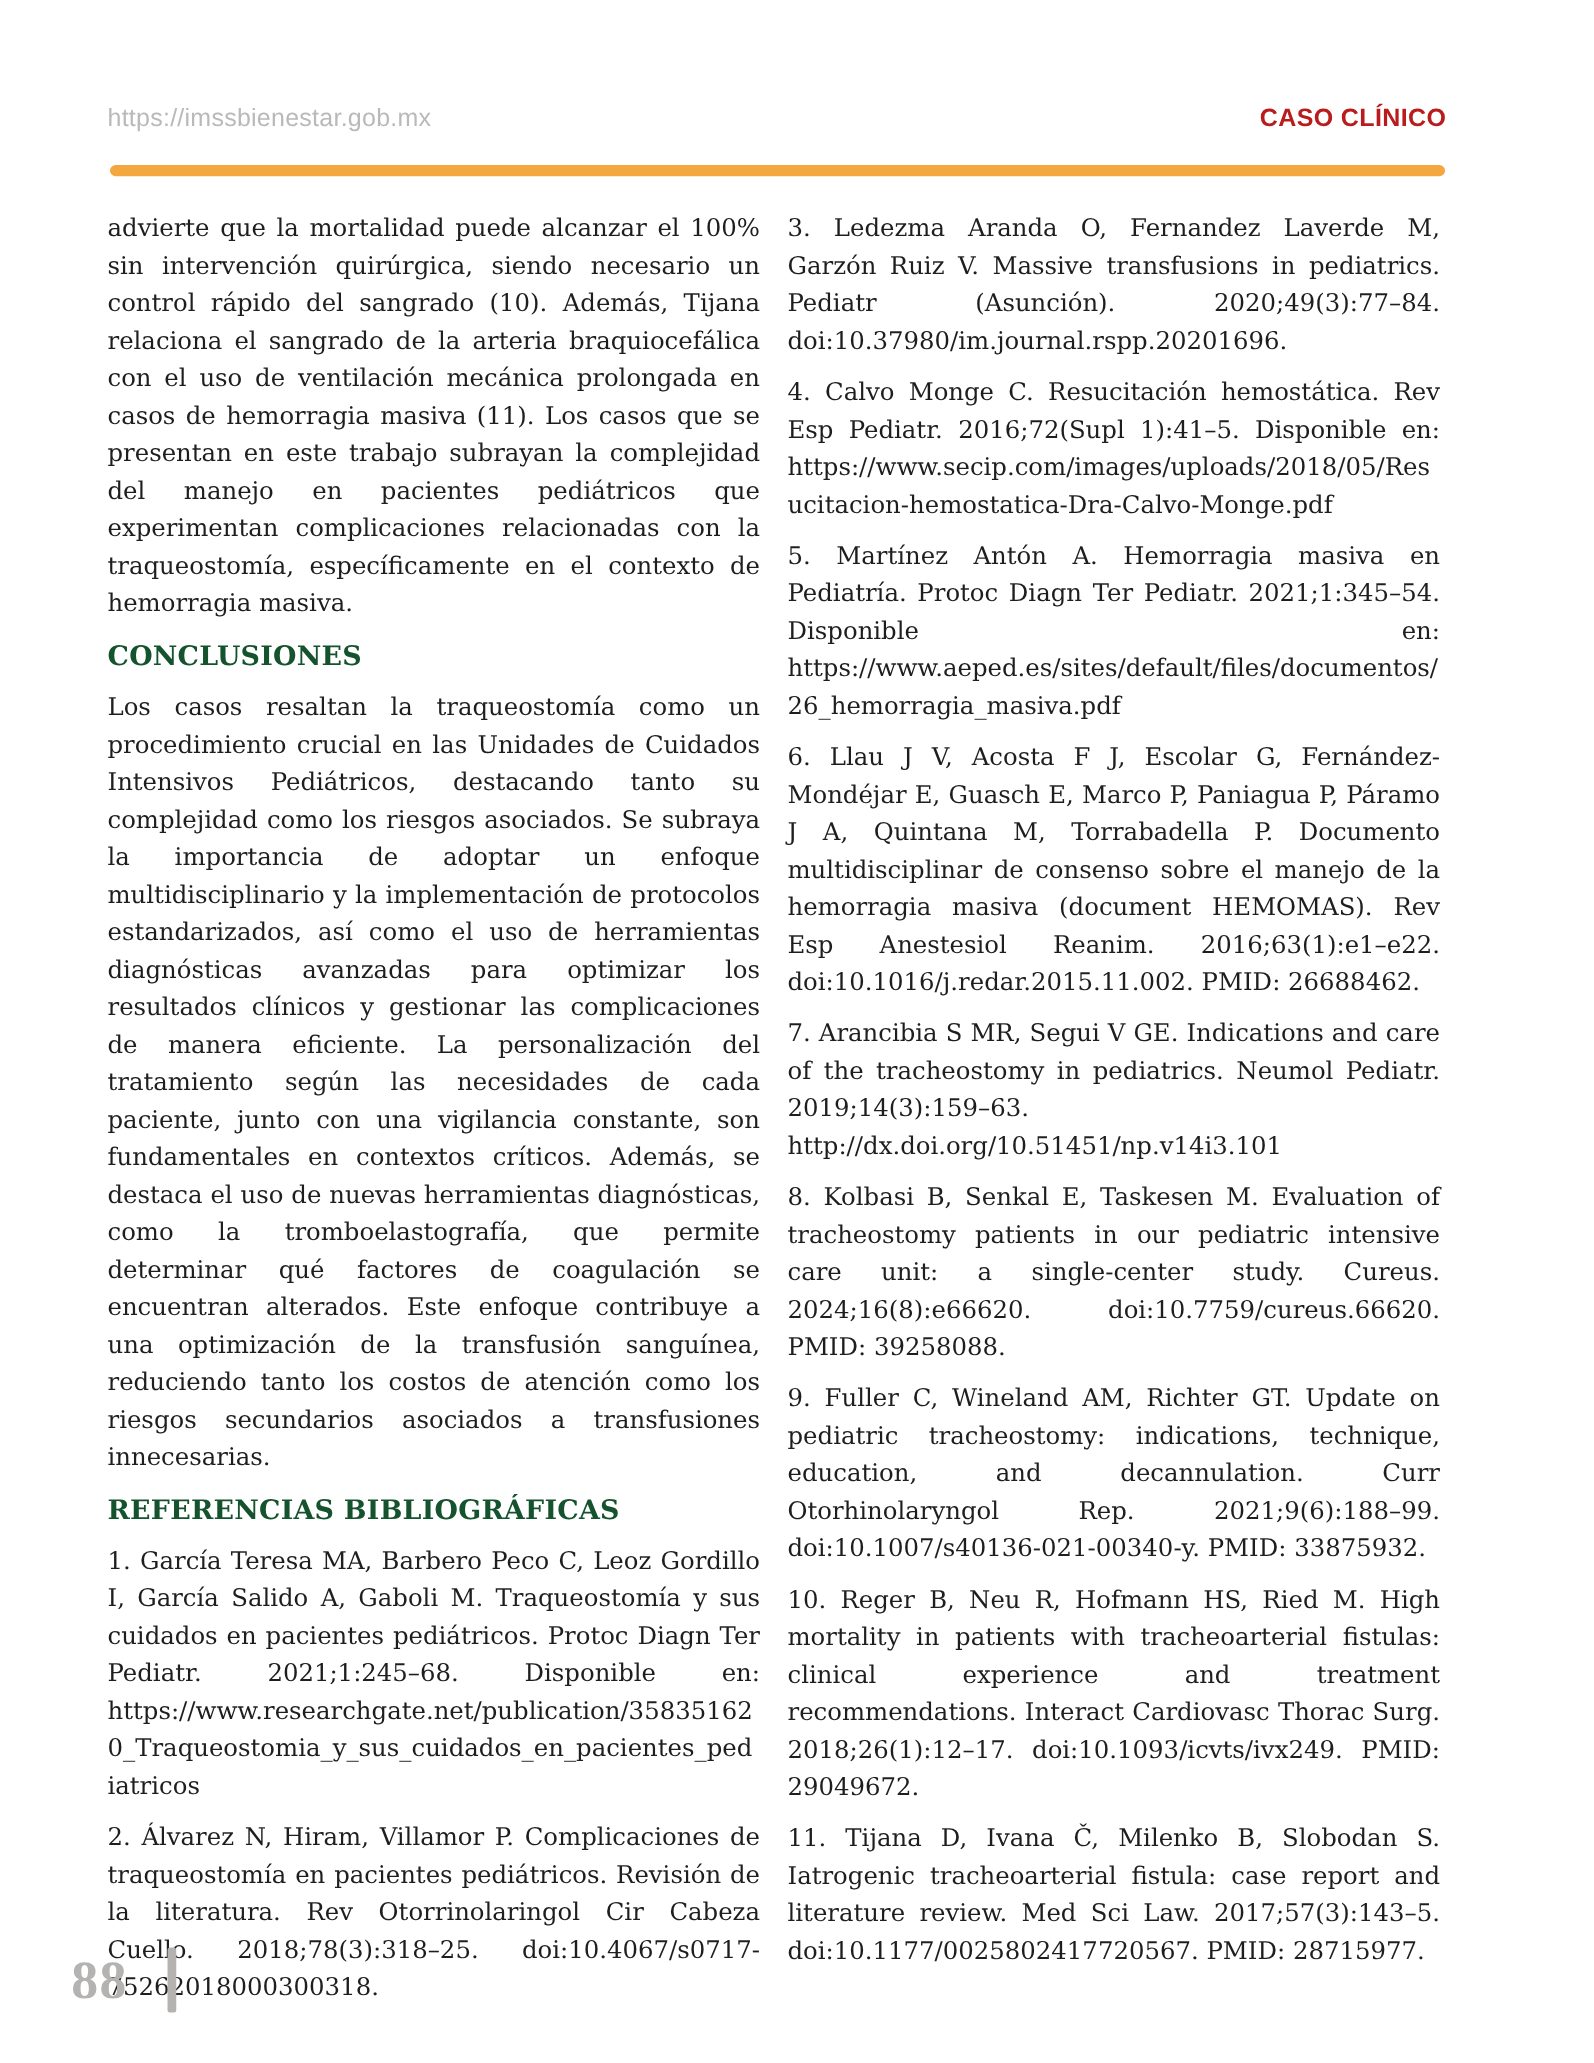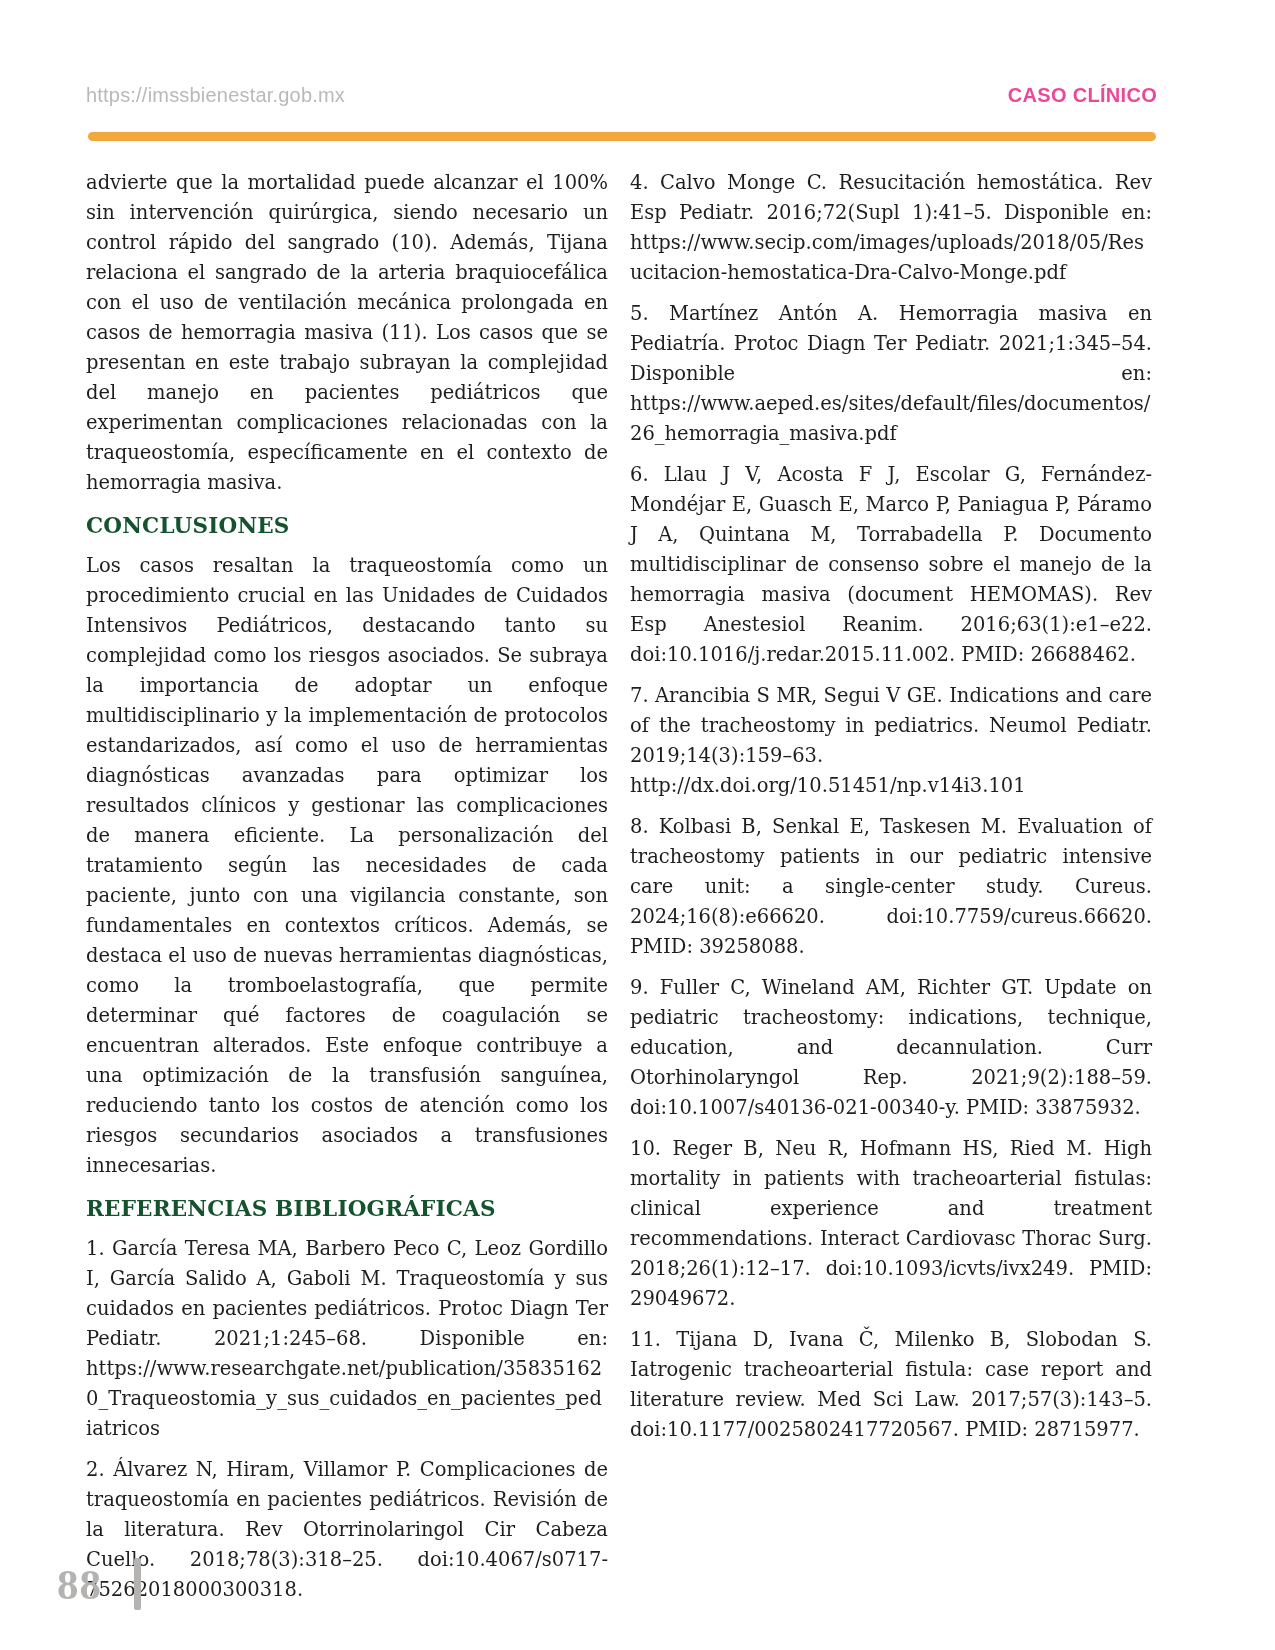--- a/index.html
+++ b/index.html
@@ -23,21 +23,21 @@
     justify-content: space-between;
     align-items: baseline;
     font-family: "Liberation Sans", sans-serif;
   }
   .header-url {
     color: #b9b9b9;
     font-size: 20px;
     letter-spacing: 0.2px;
   }
   .header-section {
-    color: #ec4899;
+    color: #b91c1c;
     font-size: 20px;
     font-weight: bold;
     letter-spacing: 0.3px;
   }
   .accent-rule {
     position: absolute;
     left: 88px;
     width: 1068px;
     top: 132px;
     height: 9px;
@@ -117,26 +117,27 @@
 
       <h2 class="section-heading">CONCLUSIONES</h2>
       <p class="body-text">Los casos resaltan la traqueostomía como un procedimiento crucial en las Unidades de Cuidados Intensivos Pediátricos, destacando tanto su complejidad como los riesgos asociados. Se subraya la importancia de adoptar un enfoque multidisciplinario y la implementación de protocolos estandarizados, así como el uso de herramientas diagnósticas avanzadas para optimizar los resultados clínicos y gestionar las complicaciones de manera eficiente. La personalización del tratamiento según las necesidades de cada paciente, junto con una vigilancia constante, son fundamentales en contextos críticos. Además, se destaca el uso de nuevas herramientas diagnósticas, como la tromboelastografía, que permite determinar qué factores de coagulación se encuentran alterados. Este enfoque contribuye a una optimización de la transfusión sanguínea, reduciendo tanto los costos de atención como los riesgos secundarios asociados a transfusiones innecesarias.</p>
 
       <h2 class="section-heading">REFERENCIAS BIBLIOGRÁFICAS</h2>
       <p class="body-text">1. García Teresa MA, Barbero Peco C, Leoz Gordillo I, García Salido A, Gaboli M. Traqueostomía y sus cuidados en pacientes pediátricos. Protoc Diagn Ter Pediatr. 2021;1:245–68. Disponible en: https://www.researchgate.net/publication/358351620_Traqueostomia_y_sus_cuidados_en_pacientes_pediatricos</p>
       <p class="body-text">2. Álvarez N, Hiram, Villamor P. Complicaciones de traqueostomía en pacientes pediátricos. Revisión de la literatura. Rev Otorrinolaringol Cir Cabeza Cuello. 2018;78(3):318–25. doi:10.4067/s0717-75262018000300318.</p>
     </section>
 
     <section class="col">
+      <p class="body-text">3. Ledezma Aranda O, Fernandez Laverde M, Garzón Ruiz V. Massive transfusions in pediatrics. Pediatr (Asunción). 2020;49(3):77–84. doi:10.37980/im.journal.rspp.20201696.</p>
       <p class="body-text">4. Calvo Monge C. Resucitación hemostática. Rev Esp Pediatr. 2016;72(Supl 1):41–5. Disponible en: https://www.secip.com/images/uploads/2018/05/Resucitacion-hemostatica-Dra-Calvo-Monge.pdf</p>
       <p class="body-text">5. Martínez Antón A. Hemorragia masiva en Pediatría. Protoc Diagn Ter Pediatr. 2021;1:345–54. Disponible en: https://www.aeped.es/sites/default/files/documentos/26_hemorragia_masiva.pdf</p>
       <p class="body-text">6. Llau J V, Acosta F J, Escolar G, Fernández-Mondéjar E, Guasch E, Marco P, Paniagua P, Páramo J A, Quintana M, Torrabadella P. Documento multidisciplinar de consenso sobre el manejo de la hemorragia masiva (document HEMOMAS). Rev Esp Anestesiol Reanim. 2016;63(1):e1–e22. doi:10.1016/j.redar.2015.11.002. PMID: 26688462.</p>
       <p class="body-text">7. Arancibia S MR, Segui V GE. Indications and care of the tracheostomy in pediatrics. Neumol Pediatr. 2019;14(3):159–63. http://dx.doi.org/10.51451/np.v14i3.101</p>
       <p class="body-text">8. Kolbasi B, Senkal E, Taskesen M. Evaluation of tracheostomy patients in our pediatric intensive care unit: a single-center study. Cureus. 2024;16(8):e66620. doi:10.7759/cureus.66620. PMID: 39258088.</p>
-      <p class="body-text">9. Fuller C, Wineland AM, Richter GT. Update on pediatric tracheostomy: indications, technique, education, and decannulation. Curr Otorhinolaryngol Rep. 2021;9(2):188–59. doi:10.1007/s40136-021-00340-y. PMID: 33875932.</p>
+      <p class="body-text">9. Fuller C, Wineland AM, Richter GT. Update on pediatric tracheostomy: indications, technique, education, and decannulation. Curr Otorhinolaryngol Rep. 2021;9(6):188–99. doi:10.1007/s40136-021-00340-y. PMID: 33875932.</p>
       <p class="body-text">10. Reger B, Neu R, Hofmann HS, Ried M. High mortality in patients with tracheoarterial fistulas: clinical experience and treatment recommendations. Interact Cardiovasc Thorac Surg. 2018;26(1):12–17. doi:10.1093/icvts/ivx249. PMID: 29049672.</p>
       <p class="body-text">11. Tijana D, Ivana Č, Milenko B, Slobodan S. Iatrogenic tracheoarterial fistula: case report and literature review. Med Sci Law. 2017;57(3):143–5. doi:10.1177/0025802417720567. PMID: 28715977.</p>
     </section>
 
   </main>
 
   <footer class="page-footer">
     <span class="page-number">88</span>
     <span class="footer-bar"></span>
   </footer>

